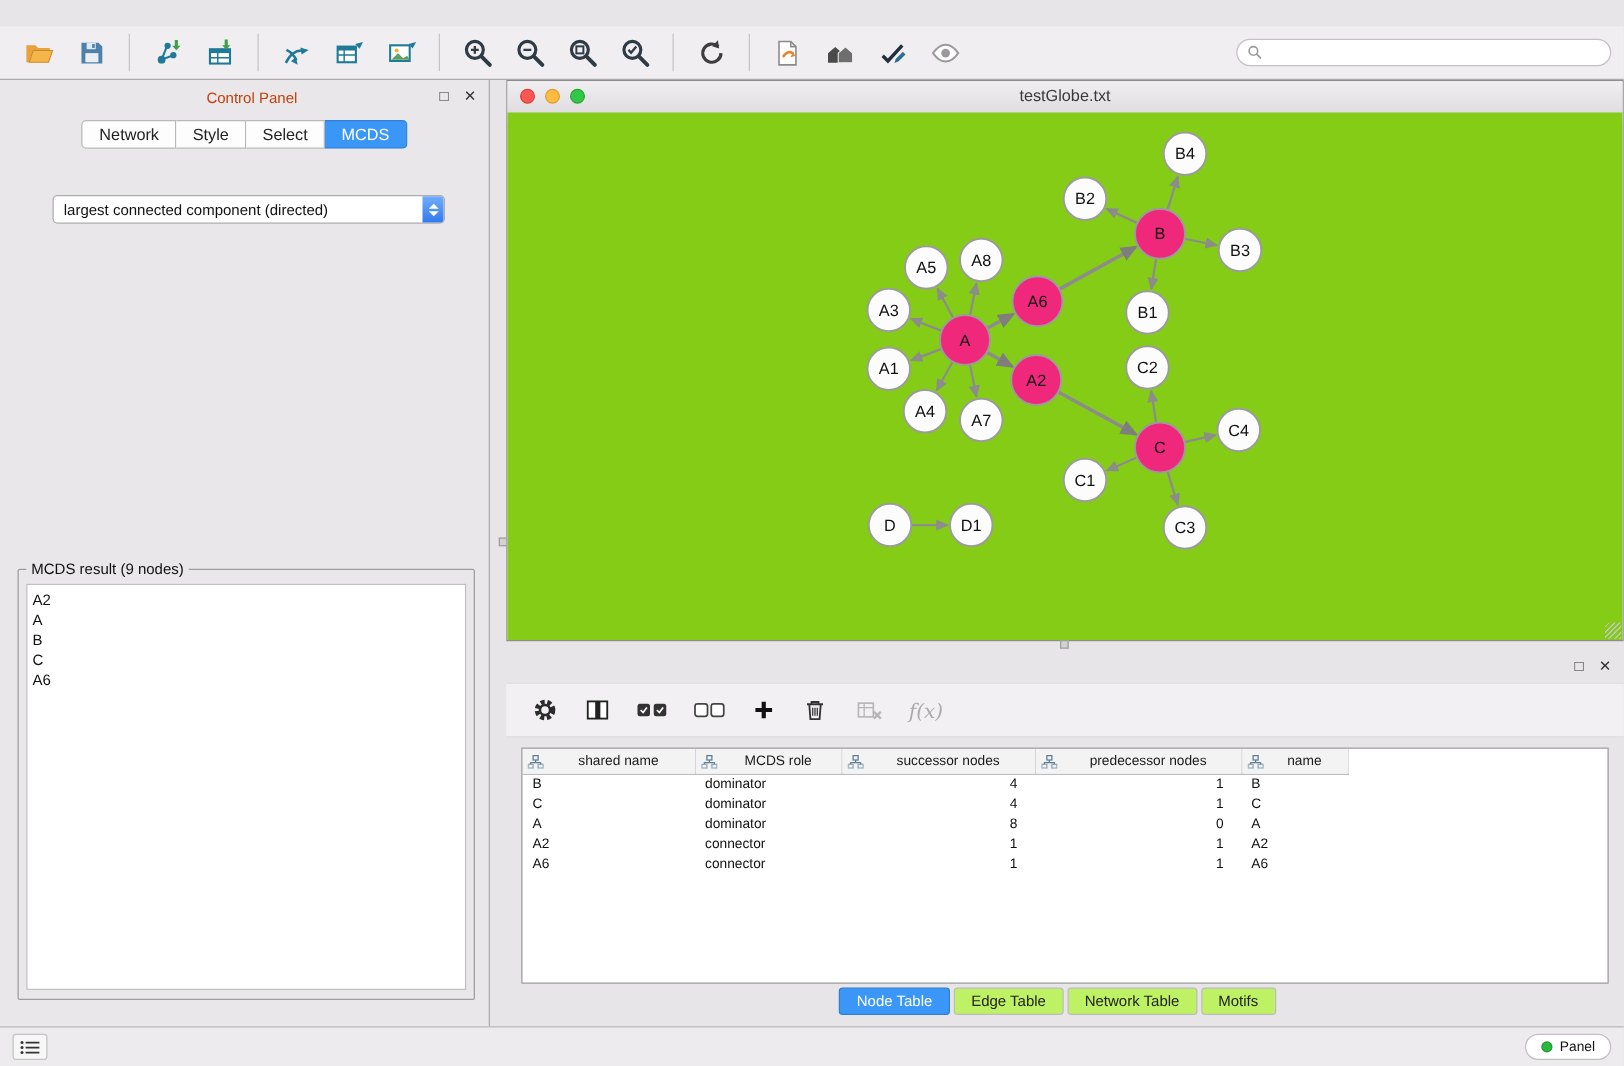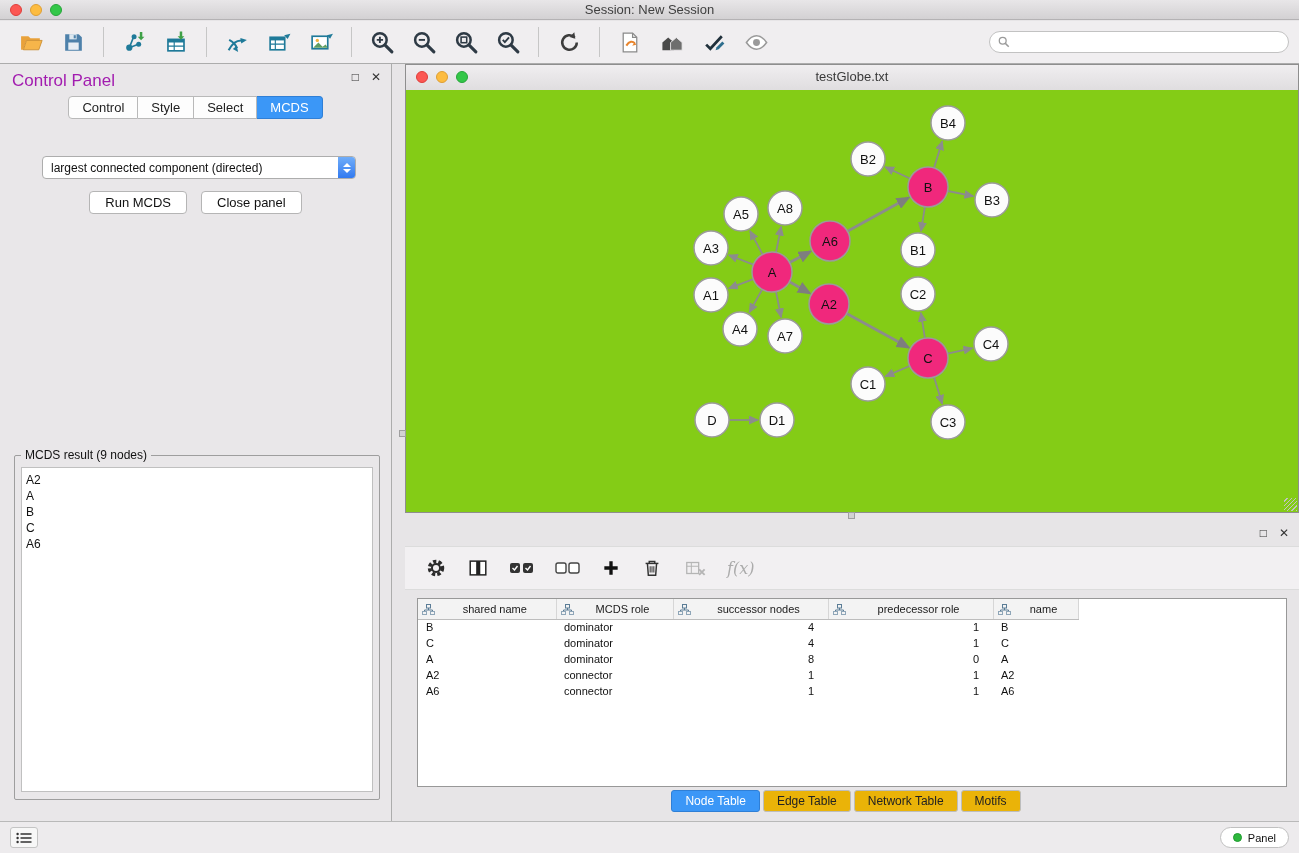--- a/index.html
+++ b/index.html
@@ -27,21 +27,21 @@
   .search { margin-left:auto; width:300px; height:22px; background:#fff; border:1px solid #C2C2C2;
     border-radius:12px; display:flex; align-items:center; padding:0 8px; }
   .search svg { width:12px; height:12px; margin-right:5px; }
   .search input { border:none; outline:none; flex:1; font-size:12px; background:transparent;
     font-family:"Liberation Sans", sans-serif; }
 
   
   .control-panel { position:absolute; left:0; top:64px; width:392px; height:757px;
     background:#E9E7E9; border-right:1px solid #ACACAC; }
   .panel-header { height:26px; position:relative; }
-  .panel-title { font-size:17px; color:#a21caf; padding:7px 0 0 12px; }
+  .panel-title { font-size:12px; color:#c2410c; padding:7px 0 0 12px;text-align:center; }
   .panel-controls { position:absolute; right:10px; top:7px; display:flex; gap:12px;
     font-size:12px; color:#333; }
   .panel-controls span { cursor:default; line-height:12px; }
 
   .segmented { display:flex; justify-content:center; margin-top:6px; }
   .seg { font-size:13px; padding:3px 13px; background:#FDFDFD; border:1px solid #B9B9B9;
     border-left:none; color:#222; }
   .seg:first-child { border-left:1px solid #B9B9B9; border-radius:4px 0 0 4px; }
   .seg:last-child { border-radius:0 4px 4px 0; }
   .seg-active { background:#3B97F7; border-color:#2F7FD6; color:#fff; }
@@ -99,47 +99,39 @@
   .table-wrap { position:absolute; left:12px; top:78px; width:870px; height:189px; background:#fff;
     border:1px solid #989898; overflow:hidden; }
   table { border-collapse:collapse; font-size:11px; table-layout:fixed; }
   th { height:20px; background:#F3F3F3; border-right:1px solid #D6D6D6; border-bottom:1px solid #BDBDBD;
     font-weight:normal; position:relative; padding:0 4px 0 20px; text-align:center; color:#1A1A1A; }
   th svg { position:absolute; left:4px; top:5px; }
   td { height:16px; padding:0 8px; color:#111; white-space:nowrap; overflow:hidden; }
   td.num { text-align:right; padding-right:14px; }
 
   .table-tabs { position:absolute; left:0; top:726px; width:100%; display:flex; justify-content:center; gap:3px; }
-  .ttab { font-size:12px; padding:3px 13px; background:#eab308; border:1px solid #BDBDBD;
+  .ttab { font-size:12px; padding:3px 13px; background:#bef264; border:1px solid #BDBDBD;
     border-radius:3px; color:#222; }
   .ttab-active { background:#3B97F7; color:#fff; border-color:#2F7FD6; }
 
   
   .statusbar { position:absolute; left:0; top:821px; width:100%; height:32px; background:#EDEBED;
     border-top:1px solid #B9B9B9; }
   .list-btn { position:absolute; left:10px; top:5px; width:28px; height:21px; background:#F7F7F7;
     border:1px solid #C4C4C4; border-radius:3px; display:flex; align-items:center; justify-content:center; }
   .memory-btn { position:absolute; right:10px; top:5px; height:21px; padding:0 12px; background:#fff;
     border:1px solid #C0C0C0; border-radius:11px; display:flex; align-items:center; gap:6px;
     font-size:11px; color:#111; }
   .memory-dot { width:9px; height:9px; border-radius:50%; background:#2DB83D; border:1px solid #1E9A2E; }
 </style>
 </head>
 <body>
 
 <div class="app">
 
-  <div class="titlebar">
-    <div class="lights">
-      <span class="light red"></span>
-      <span class="light yellow"></span>
-      <span class="light green"></span>
-    </div>
-    <div class="title">Session: New Session</div>
-  </div>
 
   <div class="toolbar">
     <button class="tbtn">
       <svg viewBox="0 0 24 24">
           <path d="M2 19V6h7l2 2h9v2H7L4 19z" fill="#E9A23B"></path>
           <path d="M4.2 19l3-9h15l-3.2 9z" fill="#F6B54A" stroke="#C98A2C" stroke-width="0.8"></path>
         </svg>
     </button>
     <button class="tbtn">
       <svg viewBox="0 0 24 24">
@@ -266,35 +258,31 @@
 
   <div class="control-panel">
     <div class="panel-header">
       <div class="panel-title">Control Panel</div>
       <div class="panel-controls">
         <span>□</span>
         <span>✕</span>
       </div>
     </div>
     <div class="segmented">
-        <div class="seg">Control</div>
+        <div class="seg">Network</div>
         <div class="seg">Style</div>
         <div class="seg">Select</div>
         <div class="seg seg-active">MCDS</div>
       </div>
     <div class="combo">
       <span class="combo-text">largest connected component (directed)</span>
       <span class="combo-stepper">
           <span class="up"></span>
           <span class="down"></span>
         </span>
-    </div>
-    <div class="btn-row">
-      <button class="pbtn">Run MCDS</button>
-      <button class="pbtn">Close panel</button>
     </div>
     <div class="groupbox">
       <span class="legend">MCDS result (9 nodes)</span>
       <div class="result-list">
           <div class="result-item">A2</div>
           <div class="result-item">A</div>
           <div class="result-item">B</div>
           <div class="result-item">C</div>
           <div class="result-item">A6</div>
         </div>
@@ -512,21 +500,21 @@
                     <rect x="4.5" y="0.5" width="4" height="3.5" stroke="#5A7C96"></rect>
                     <path d="M6.5 4v2M2.5 8V6h8v2" stroke="#5A7C96"></path>
                     <rect x="0.5" y="7.5" width="4" height="3" stroke="#8FA6B8"></rect>
                     <rect x="8.5" y="7.5" width="4" height="3" stroke="#8FA6B8"></rect>
                   </svg><span class="th-label">successor nodes</span></th>
                 <th style="width: 165px;"><svg width="13" height="11" viewBox="0 0 13 11" fill="none">
                     <rect x="4.5" y="0.5" width="4" height="3.5" stroke="#5A7C96"></rect>
                     <path d="M6.5 4v2M2.5 8V6h8v2" stroke="#5A7C96"></path>
                     <rect x="0.5" y="7.5" width="4" height="3" stroke="#8FA6B8"></rect>
                     <rect x="8.5" y="7.5" width="4" height="3" stroke="#8FA6B8"></rect>
-                  </svg><span class="th-label">predecessor role</span></th>
+                  </svg><span class="th-label">predecessor nodes</span></th>
                 <th style="width: 85px;"><svg width="13" height="11" viewBox="0 0 13 11" fill="none">
                     <rect x="4.5" y="0.5" width="4" height="3.5" stroke="#5A7C96"></rect>
                     <path d="M6.5 4v2M2.5 8V6h8v2" stroke="#5A7C96"></path>
                     <rect x="0.5" y="7.5" width="4" height="3" stroke="#8FA6B8"></rect>
                     <rect x="8.5" y="7.5" width="4" height="3" stroke="#8FA6B8"></rect>
                   </svg><span class="th-label">name</span></th>
               </tr>
             </thead>
           <tbody>
               <tr>

